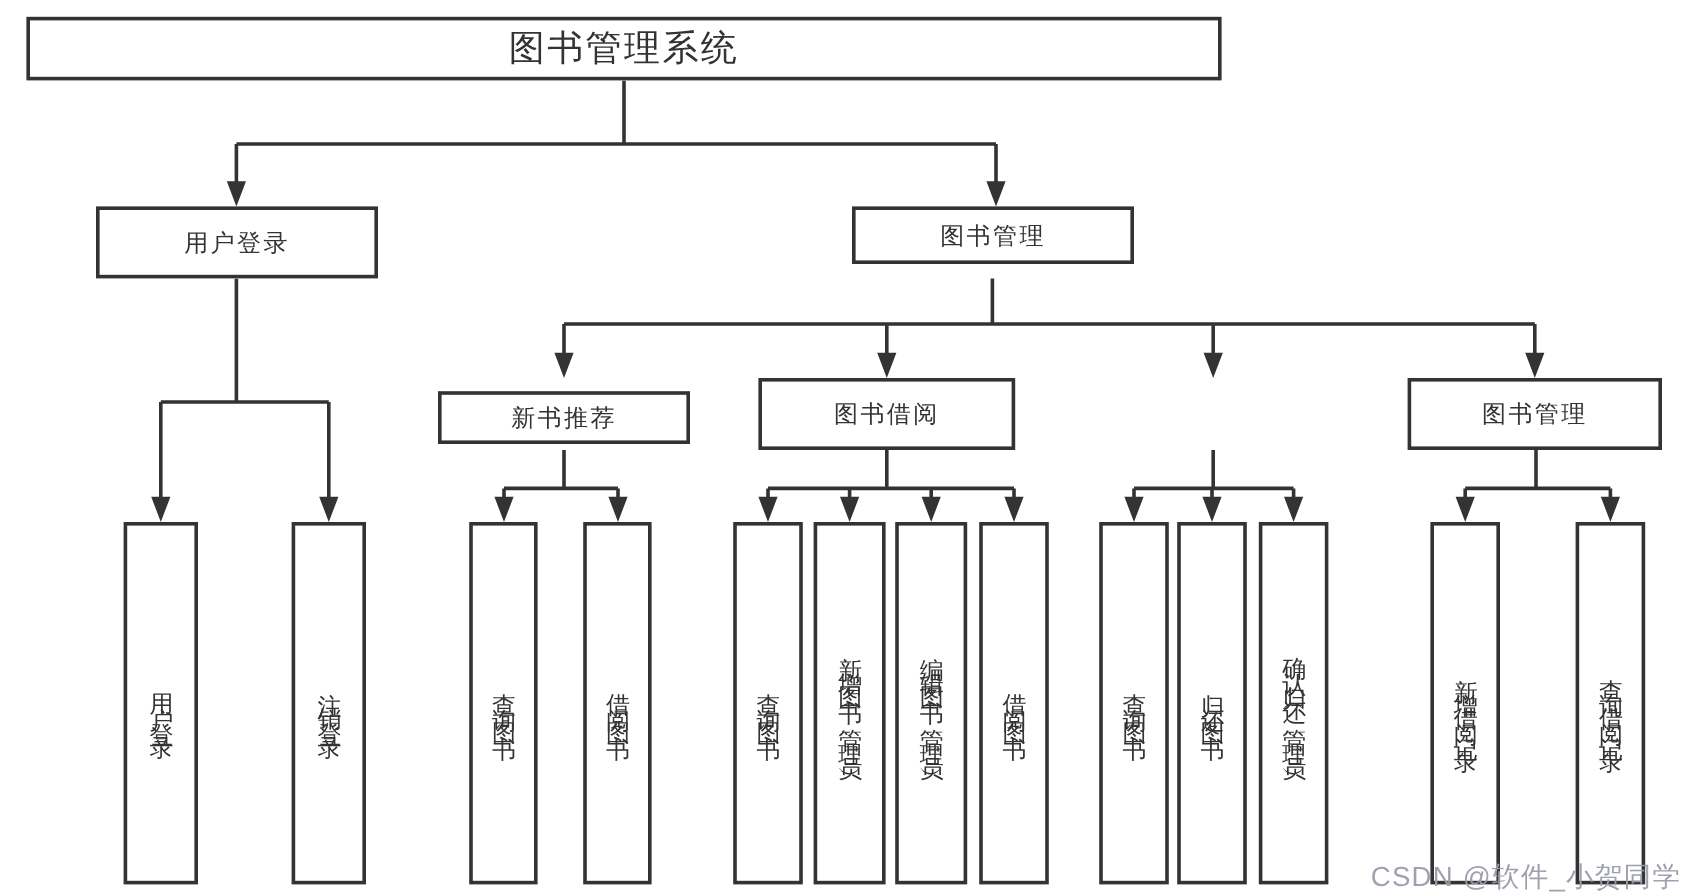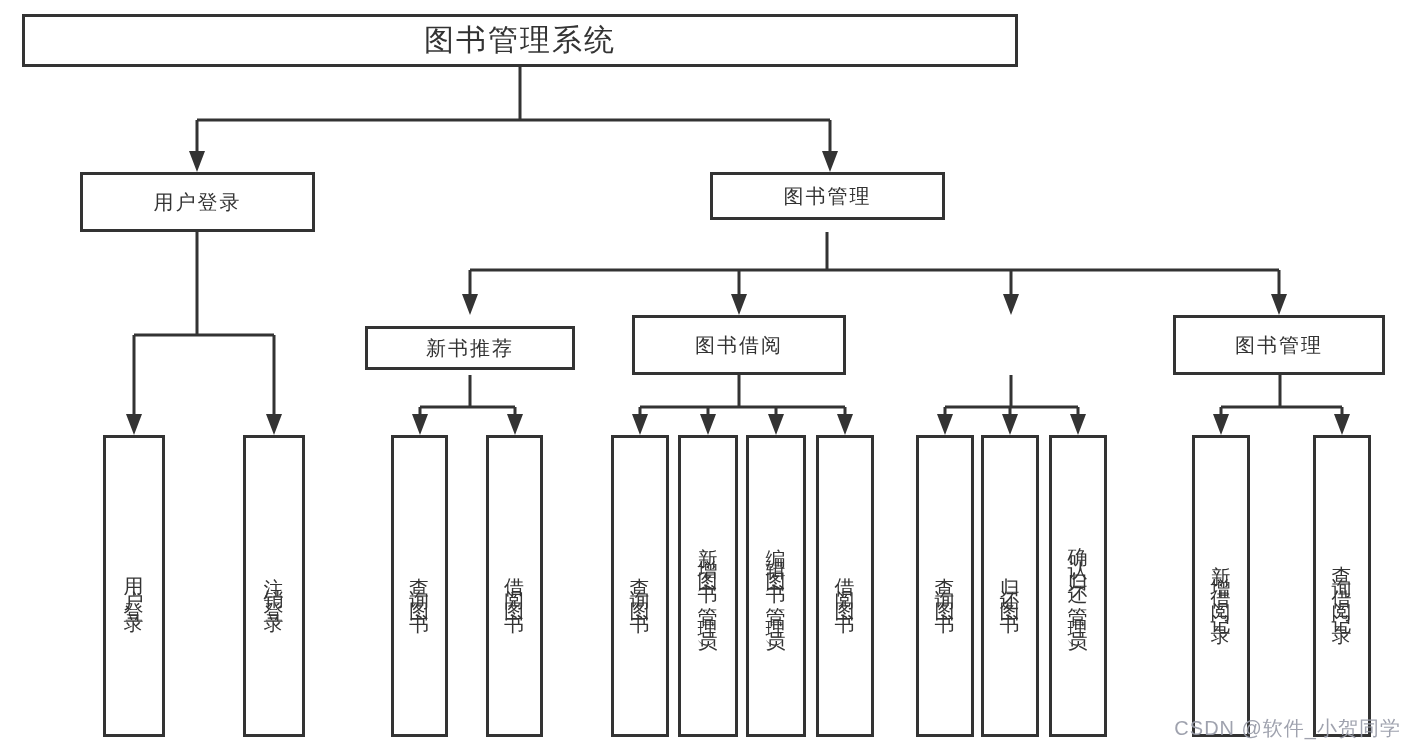--- a/index.html
+++ b/index.html
@@ -18,21 +18,21 @@
     display:flex;align-items:center;justify-content:center;
   }
   .hlabel{font-size:20px;letter-spacing:2px;white-space:nowrap;}
   .root .hlabel{font-size:30px;}
   .vlabel{
     writing-mode:vertical-rl;text-orientation:mixed;
     font-size:20px;letter-spacing:12px;line-height:1;white-space:nowrap;
   }
   .watermark{
     position:absolute;right:4px;top:715px;
-    font-size:20px;letter-spacing:1px;
+    font-size:23px;letter-spacing:1px;
     color:rgba(154,157,170,0.95);
     z-index:6;pointer-events:none;white-space:nowrap;
   }
 </style>
 </head>
 <body>
 
 <div class="canvas">
 
   <svg class="lines" width="1405" height="747" viewBox="0 0 1405 747">

